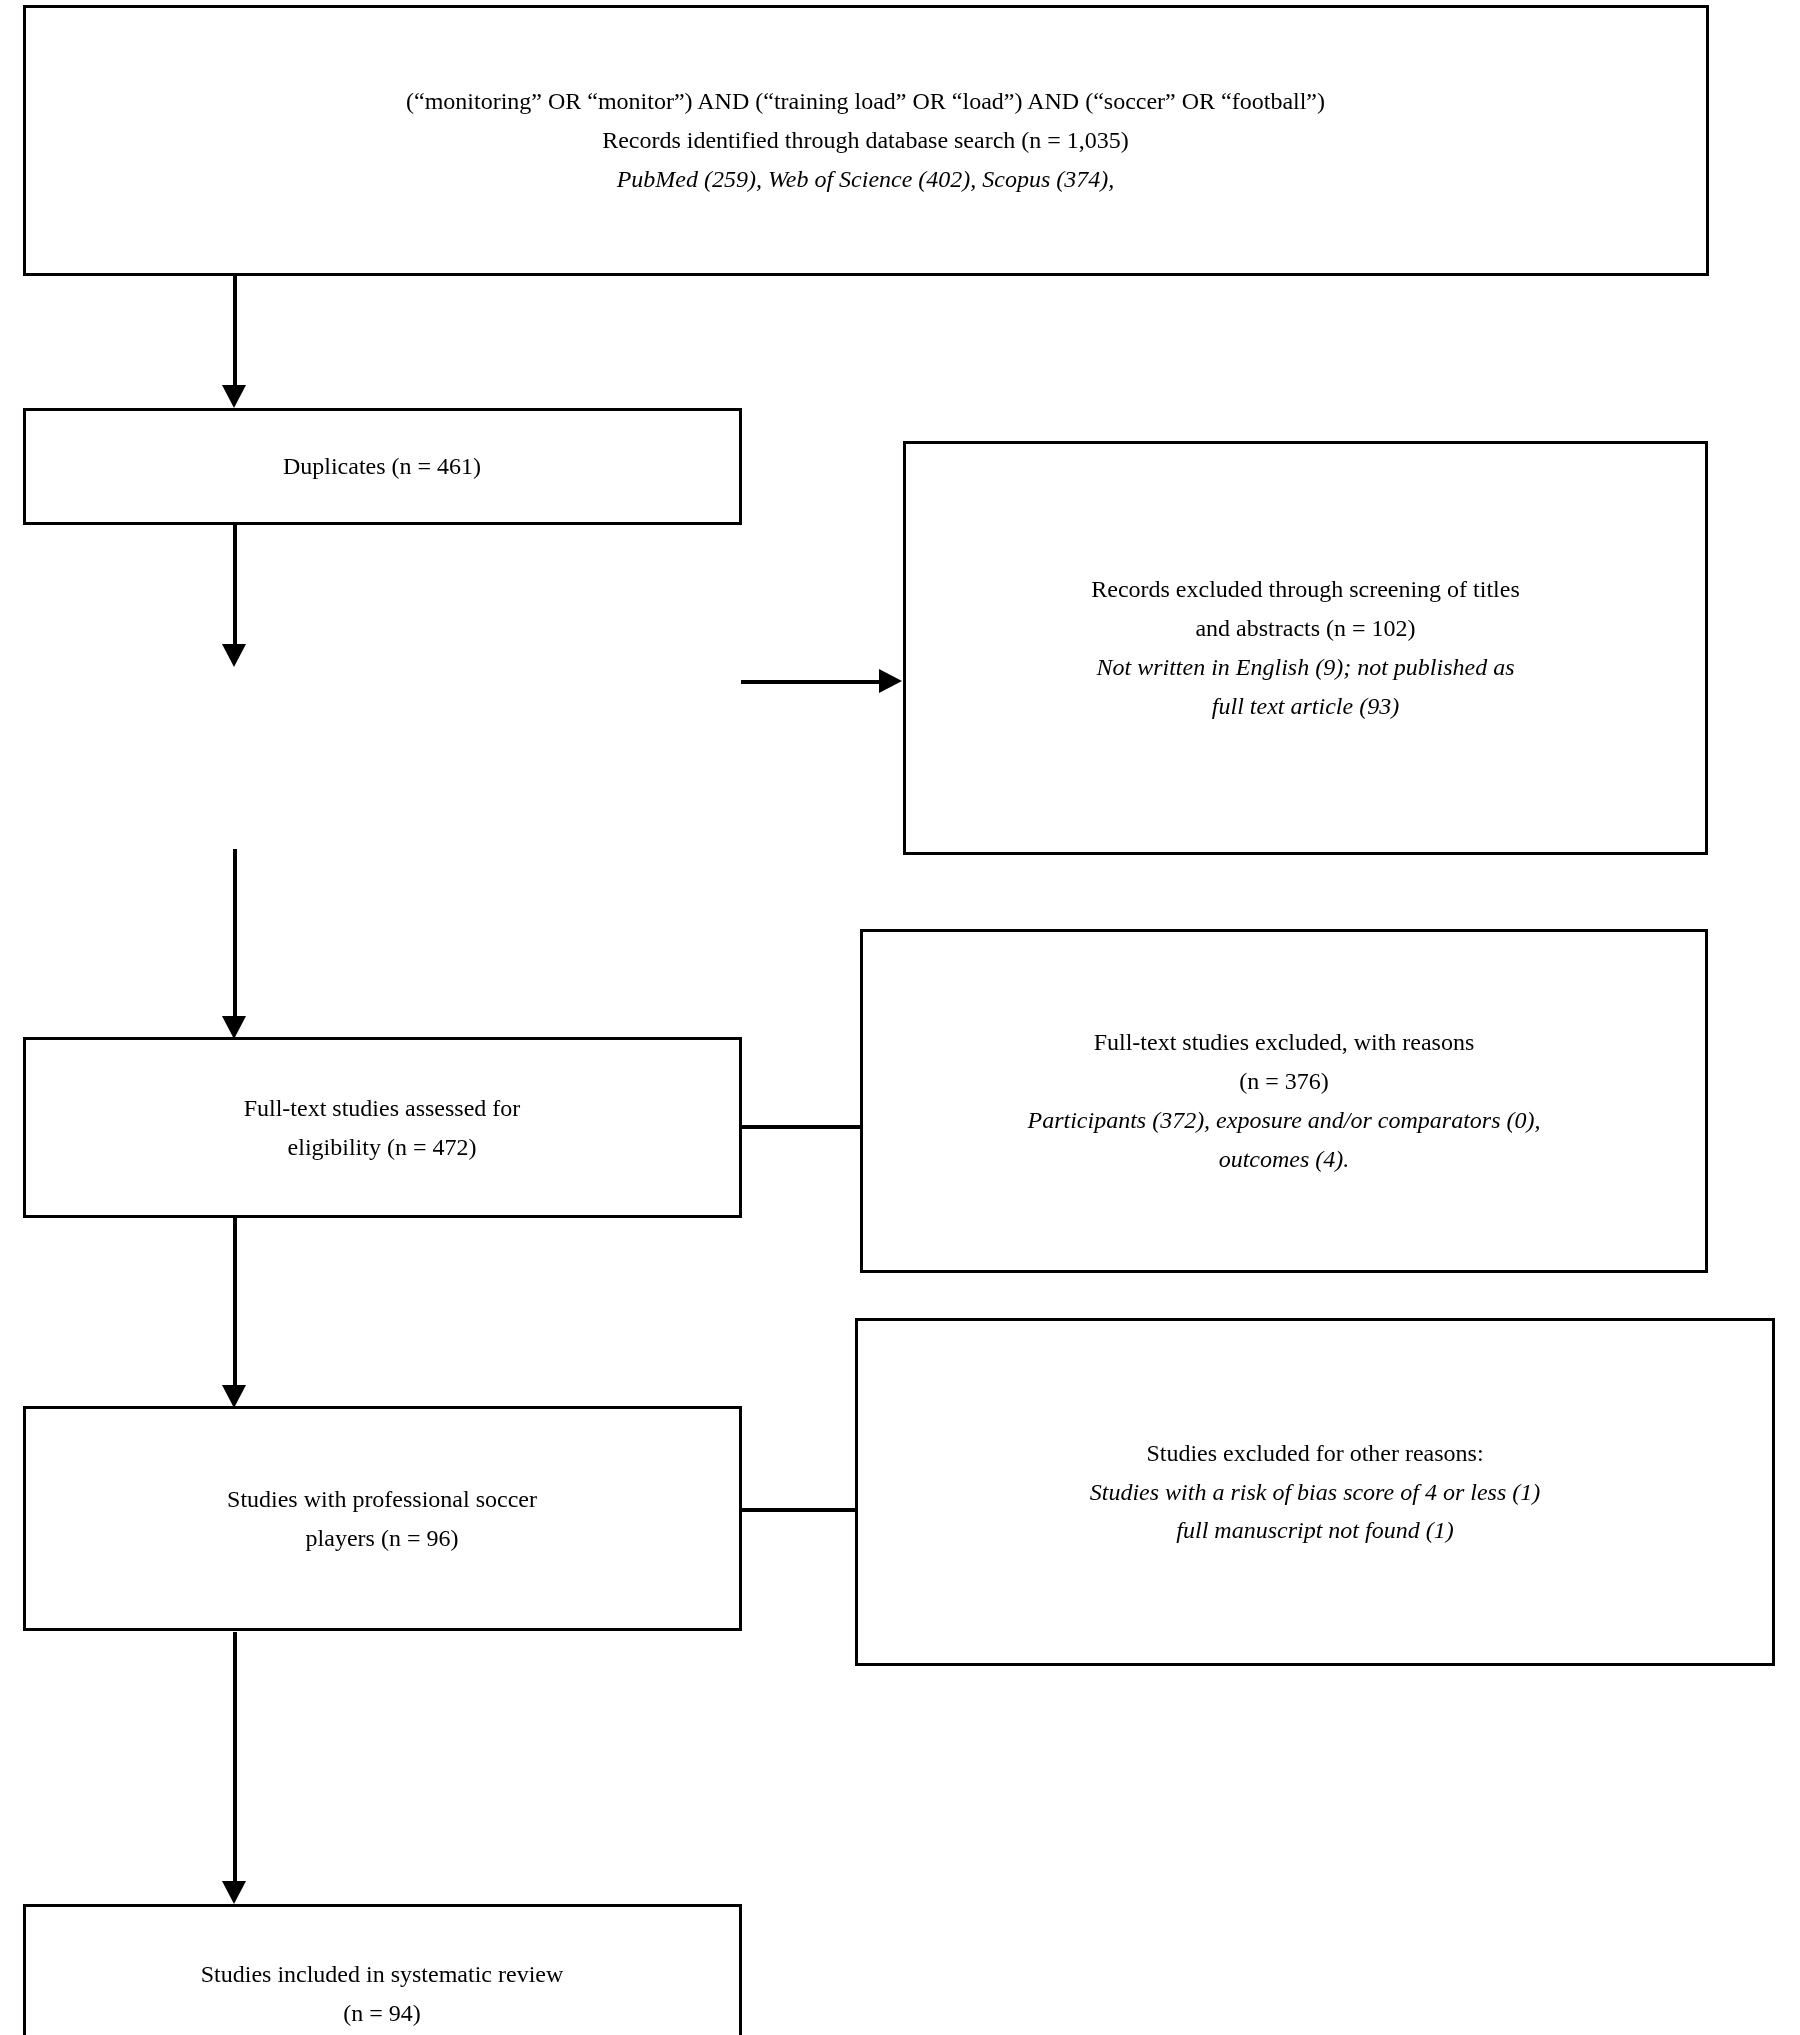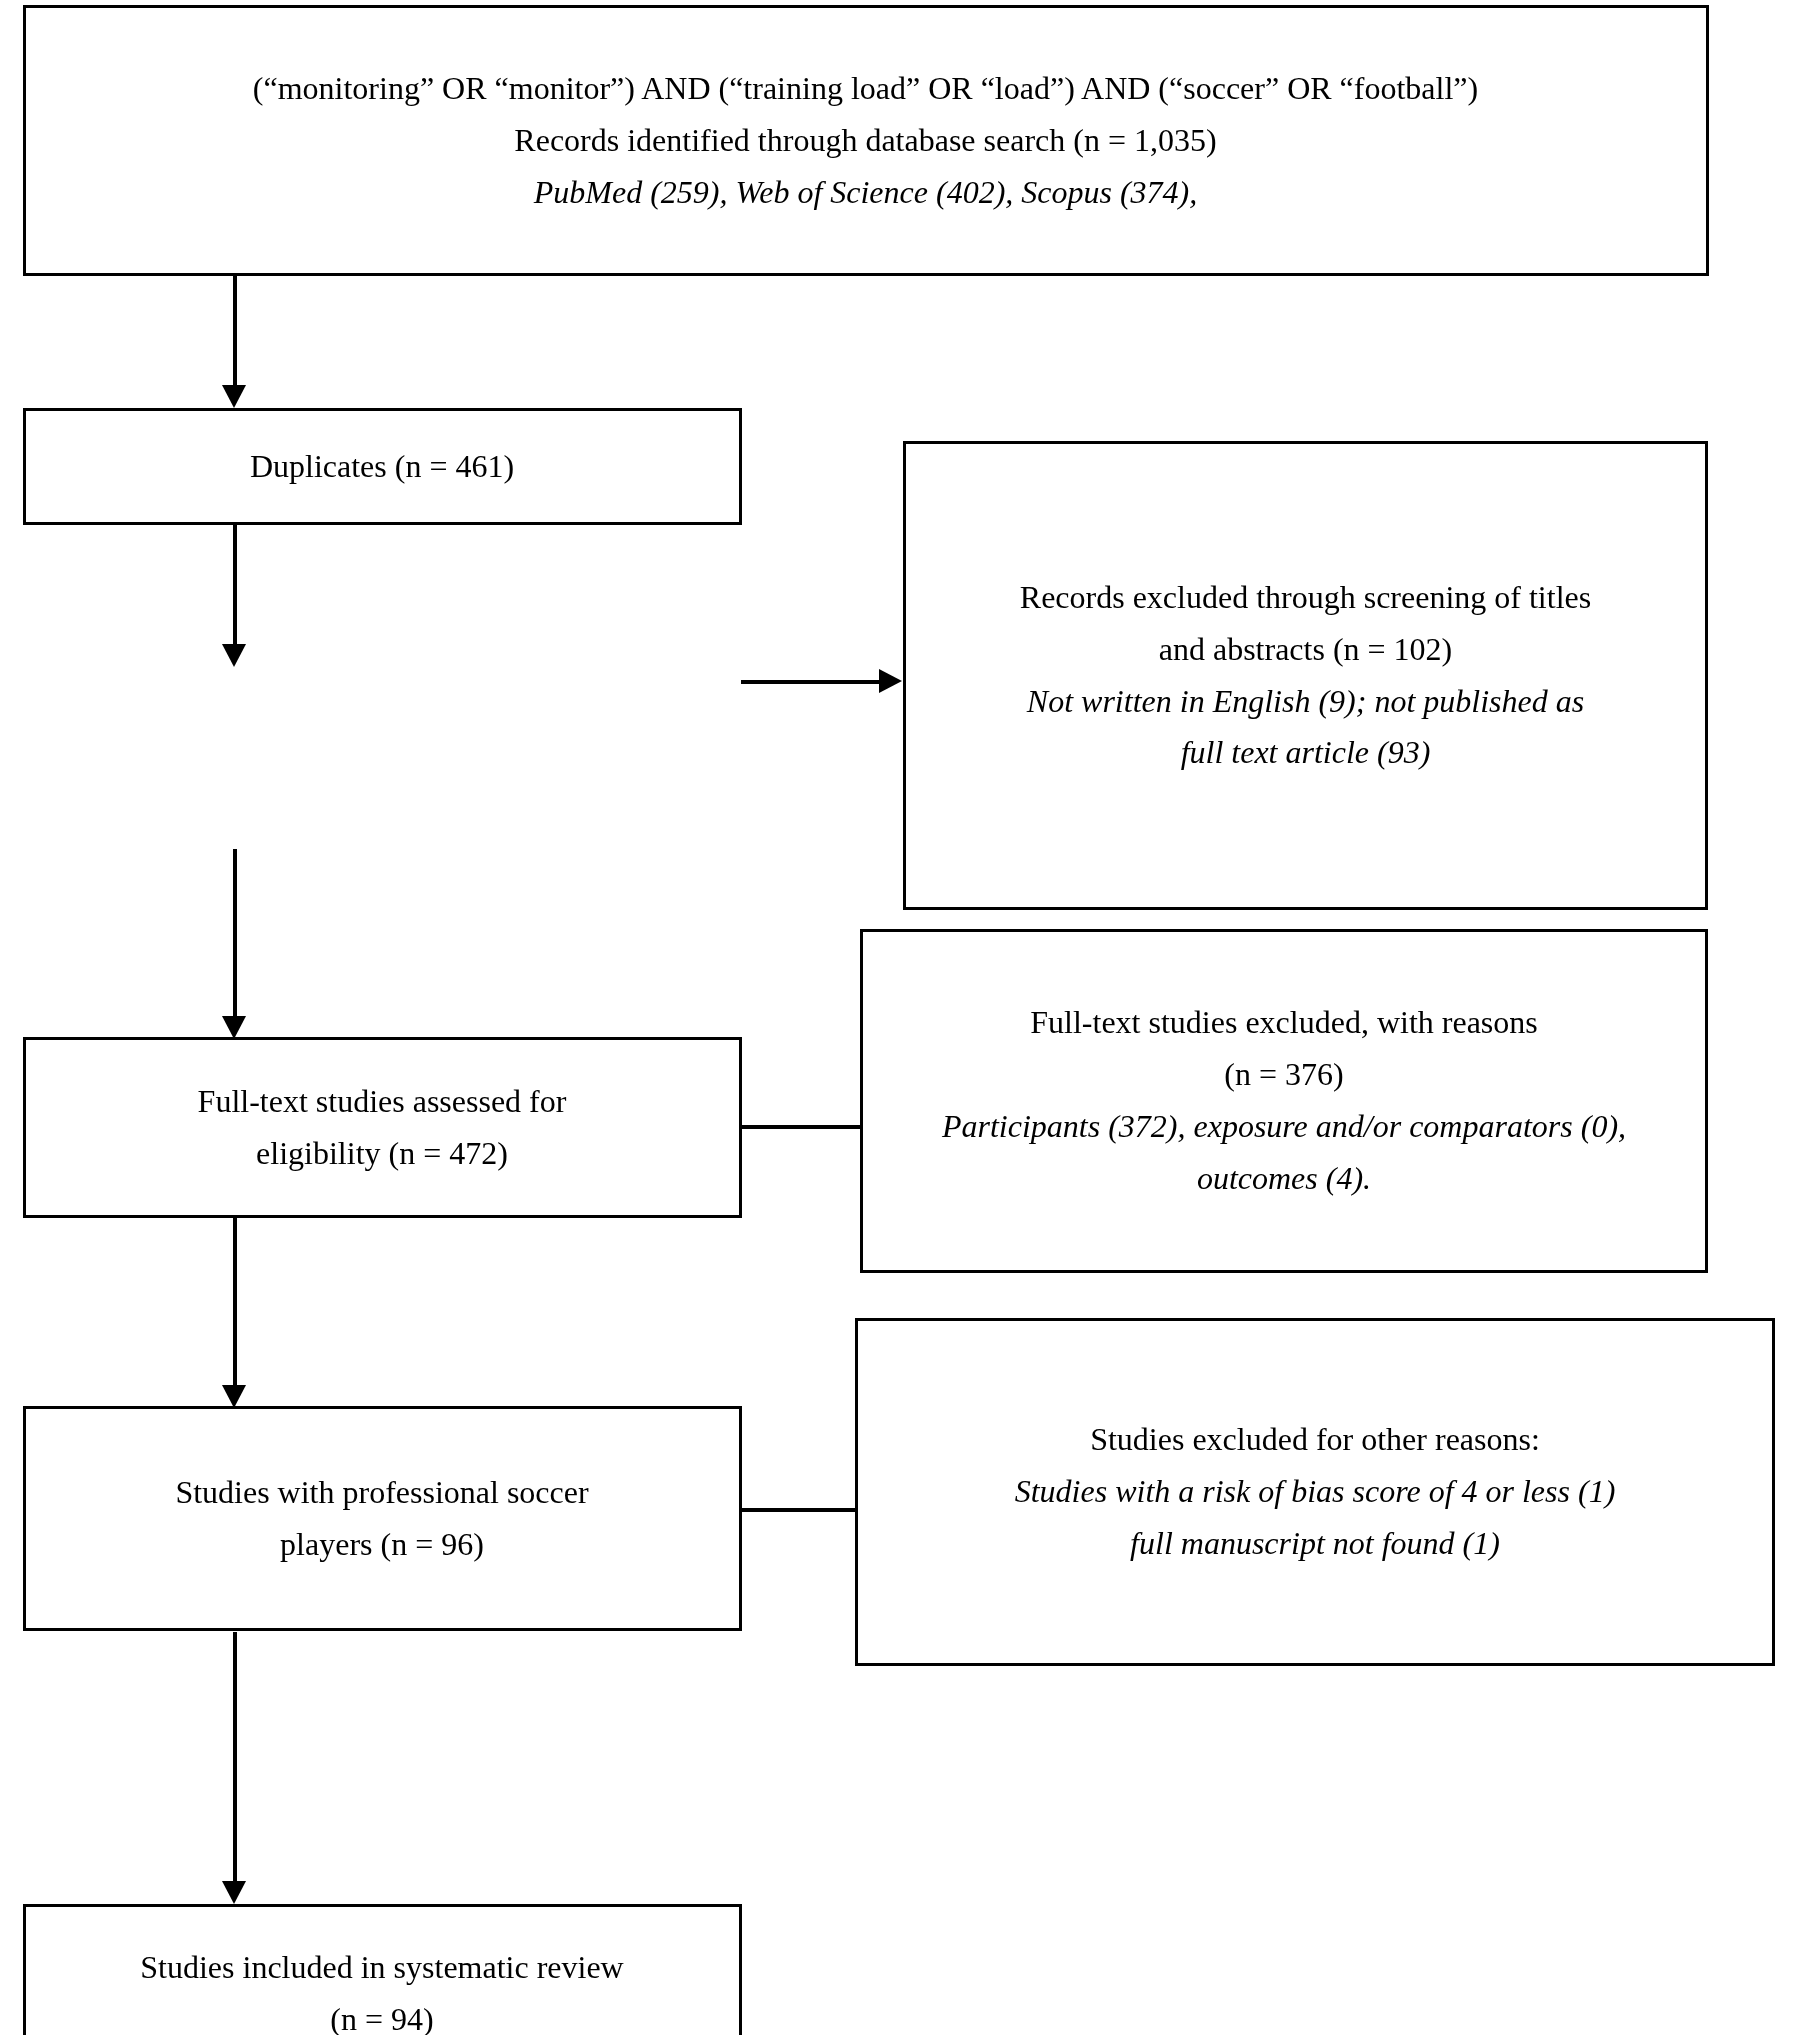--- a/index.html
+++ b/index.html
@@ -24,21 +24,21 @@
     background: #ffffff;
     display: flex;
     flex-direction: column;
     align-items: center;
     justify-content: center;
     text-align: center;
   }
   .node .line {
     display: block;
     width: 100%;
-    font-size: 32px;
+    font-size: 24px;
     line-height: 1.62;
     white-space: nowrap;
     font-family: Liberation Serif, serif;
   }
   .node .line.ital {
     font-style: italic;
   }
 
   
   .vline {
@@ -86,21 +86,21 @@
     <span class="line">Duplicates (n = 461)</span>
   </div>
 
   <div class="vline" style="left:233px; top:525px; height:120px;"></div>
   <div class="arrow-down" style="left:222px; top:644px;"></div>
 
 
   <div class="hline" style="left:741px; top:680px; width:142px;"></div>
   <div class="arrow-right" style="left:879px; top:669px;"></div>
 
-  <div class="node" style="left:903px; top:441px; width:805px; height:469px;">
+  <div class="node" style="left:903px; top:441px; width:805px; height:414px;">
     <span class="line">Records excluded through screening of titles</span>
     <span class="line">and abstracts (n = 102)</span>
     <span class="line ital">Not written in English (9); not published as</span>
     <span class="line ital">full text article (93)</span>
   </div>
 
   <div class="vline" style="left:233px; top:849px; height:169px;"></div>
   <div class="arrow-down" style="left:222px; top:1016px;"></div>
 
   <div class="node" style="left:22.5px; top:1037px; width:719px; height:181px;">

